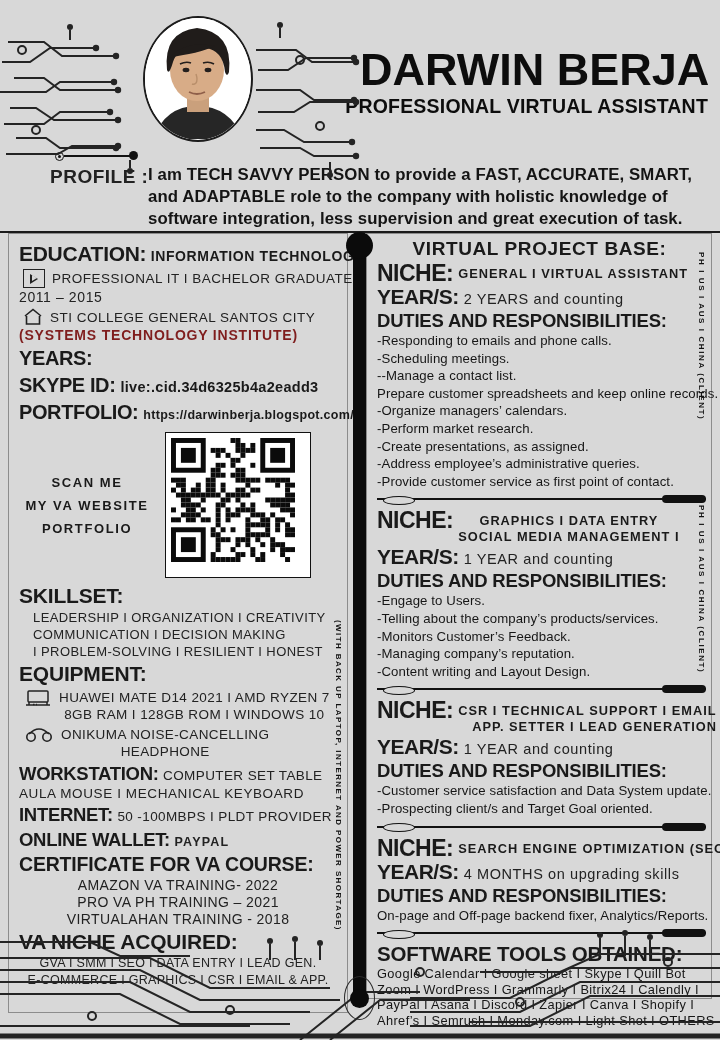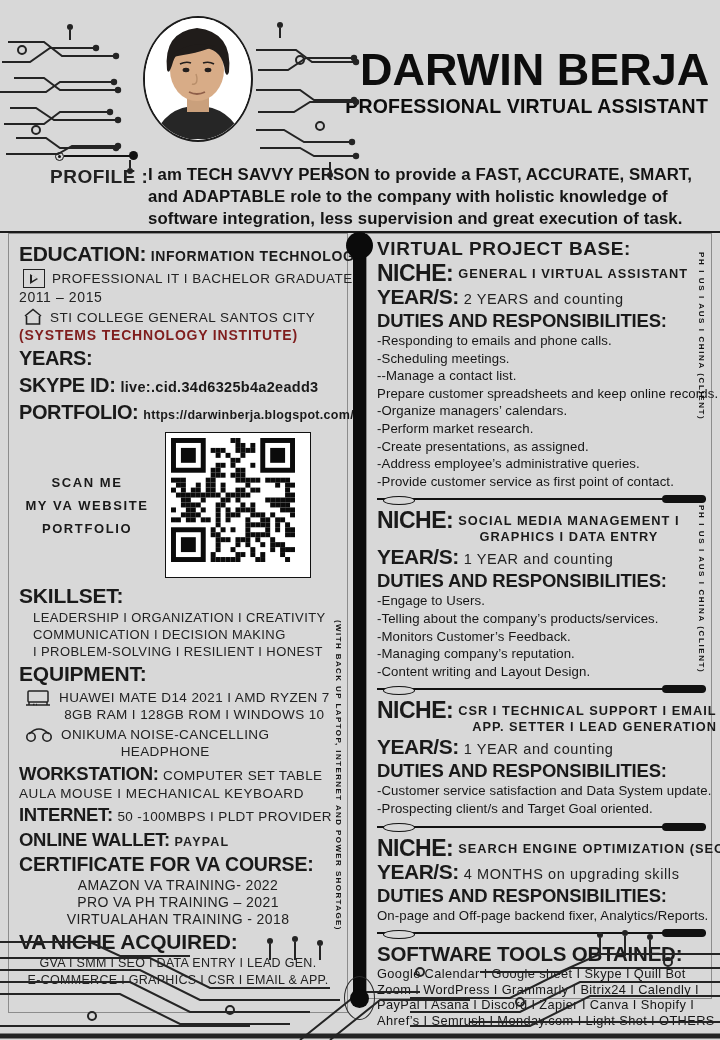--- a/index.html
+++ b/index.html
@@ -61,21 +61,21 @@
   .eq-row{display:flex;align-items:flex-start;gap:8px;margin:3px 0 0 6px}
   .eq-row .txt{text-align:center;font-size:13.5px;letter-spacing:0.4px;color:#222;line-height:17px;white-space:nowrap}
   .inline-h{white-space:nowrap;margin-top:3px}
   .inline-h .k{font-size:18.5px;font-weight:700;letter-spacing:-0.3px}
   .inline-h .v{font-size:13.5px;letter-spacing:0.4px;color:#222}
   .inline-h .v.caps-sp{font-weight:700;font-size:12.5px;letter-spacing:1.2px}
   .center-lines{text-align:center;margin-top:1px}
   .center-lines .line-sm{white-space:nowrap}
   .niche-acq .line-sm{font-size:12.5px;text-align:center;letter-spacing:0.3px}
   
-  .rp-title{text-align:left;font-size:19px;font-weight:700;letter-spacing:0.6px;white-space:nowrap}
+  .rp-title{text-align:center;font-size:19px;font-weight:700;letter-spacing:0.6px;white-space:nowrap}
   .niche-row{display:flex;gap:5px;align-items:flex-start;margin-top:1px}
   .niche-label{font-size:23px;font-weight:700;letter-spacing:-0.5px;line-height:24px}
   .niche-lines{padding-top:5px;text-align:center}
   .niche-line{font-size:12.8px;font-weight:700;letter-spacing:1px;line-height:16px;white-space:nowrap}
   .year-row{display:flex;gap:5px;align-items:baseline;margin-top:0px;white-space:nowrap}
   .year-label{font-size:21px;font-weight:700;letter-spacing:-0.5px}
   .year-value{font-size:14.5px;letter-spacing:0.6px;color:#222}
   .duties-h{font-size:18.5px;font-weight:700;letter-spacing:-0.2px;margin-top:1px;white-space:nowrap}
   .duty{font-size:13.2px;line-height:17.6px;letter-spacing:0.1px;color:#161616;white-space:nowrap}
   .sec-divider{position:relative;height:10px;margin:4px 0 4px 0}
@@ -524,22 +524,22 @@
 
     <div class="sec-divider">
         <span class="oval"></span>
         <span class="pill"></span>
       </div>
 
     <div>
       <div class="niche-row">
         <span class="niche-label">NICHE:</span>
         <span class="niche-lines">
+            <span class="niche-line" style="display:block">GRAPHICS I DATA ENTRY</span>
             <span class="niche-line" style="display:block">SOCIAL MEDIA MANAGEMENT I</span>
-            <span class="niche-line" style="display:block">GRAPHICS I DATA ENTRY</span>
           </span>
       </div>
       <div class="year-row">
         <span class="year-label">YEAR/S:</span>
         <span class="year-value">1 YEAR and counting</span>
       </div>
       <div class="duties-h">DUTIES AND RESPONSIBILITIES:</div>
       <div>
           <div class="duty">-Engage to Users.</div>
           <div class="duty">-Telling about the company’s products/services.</div>

